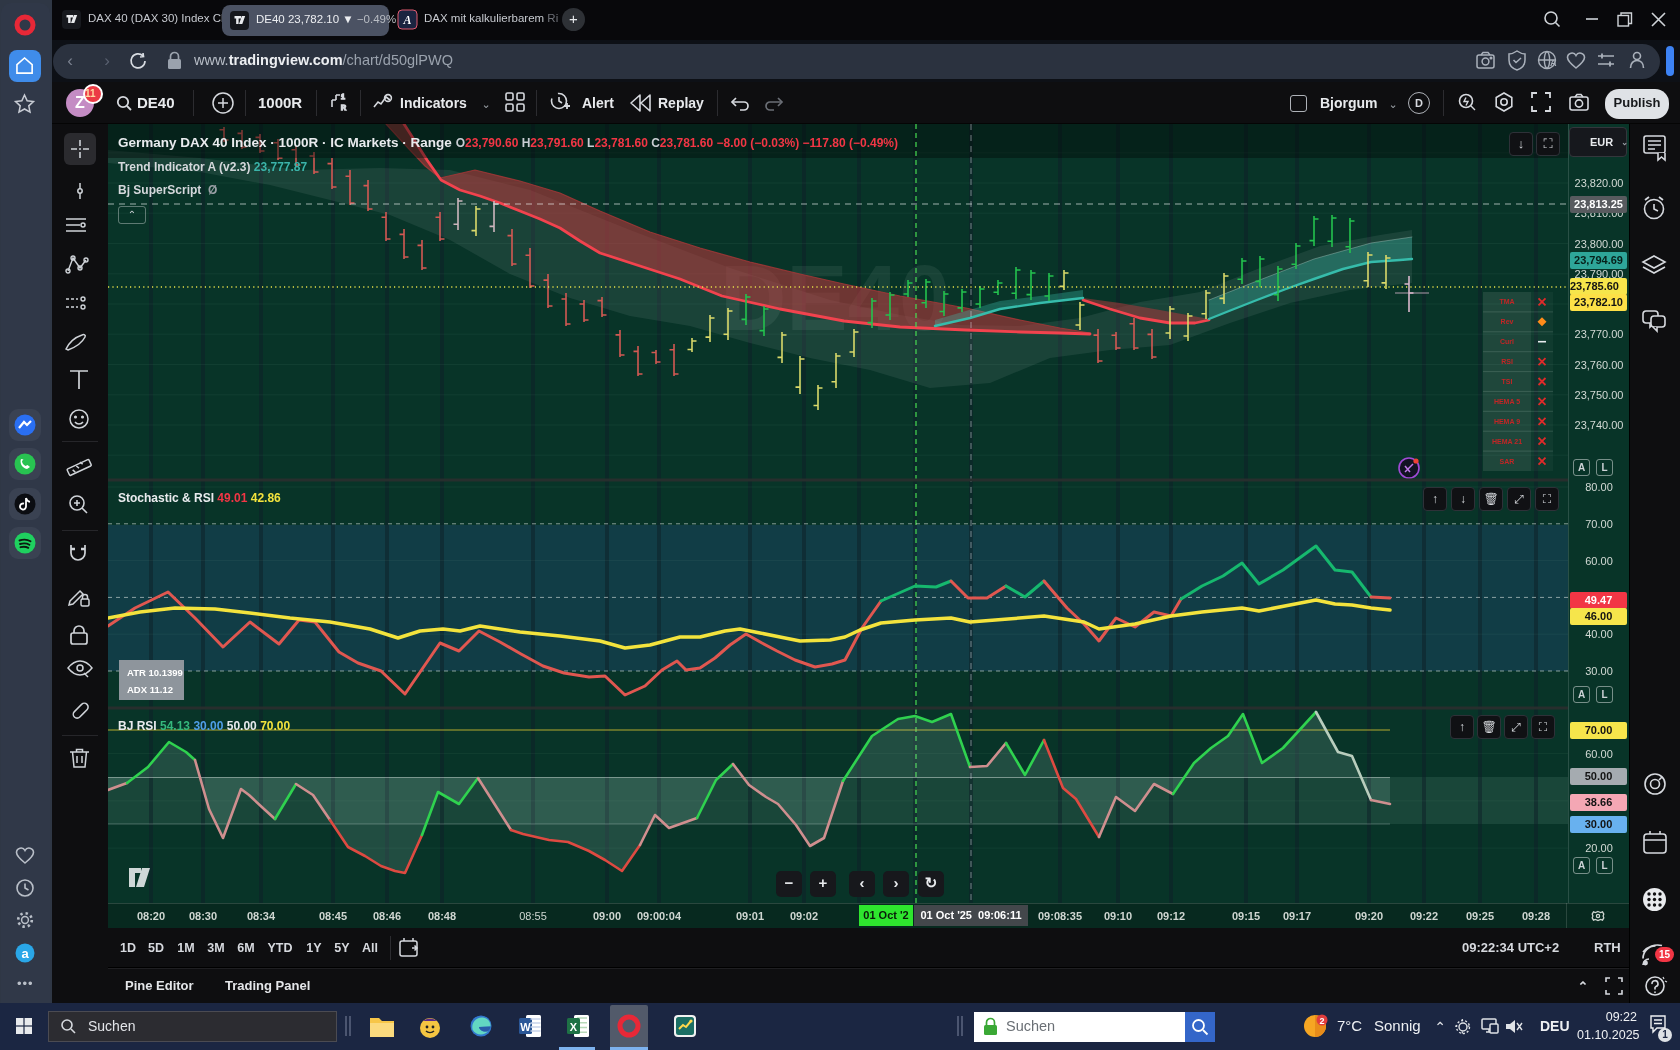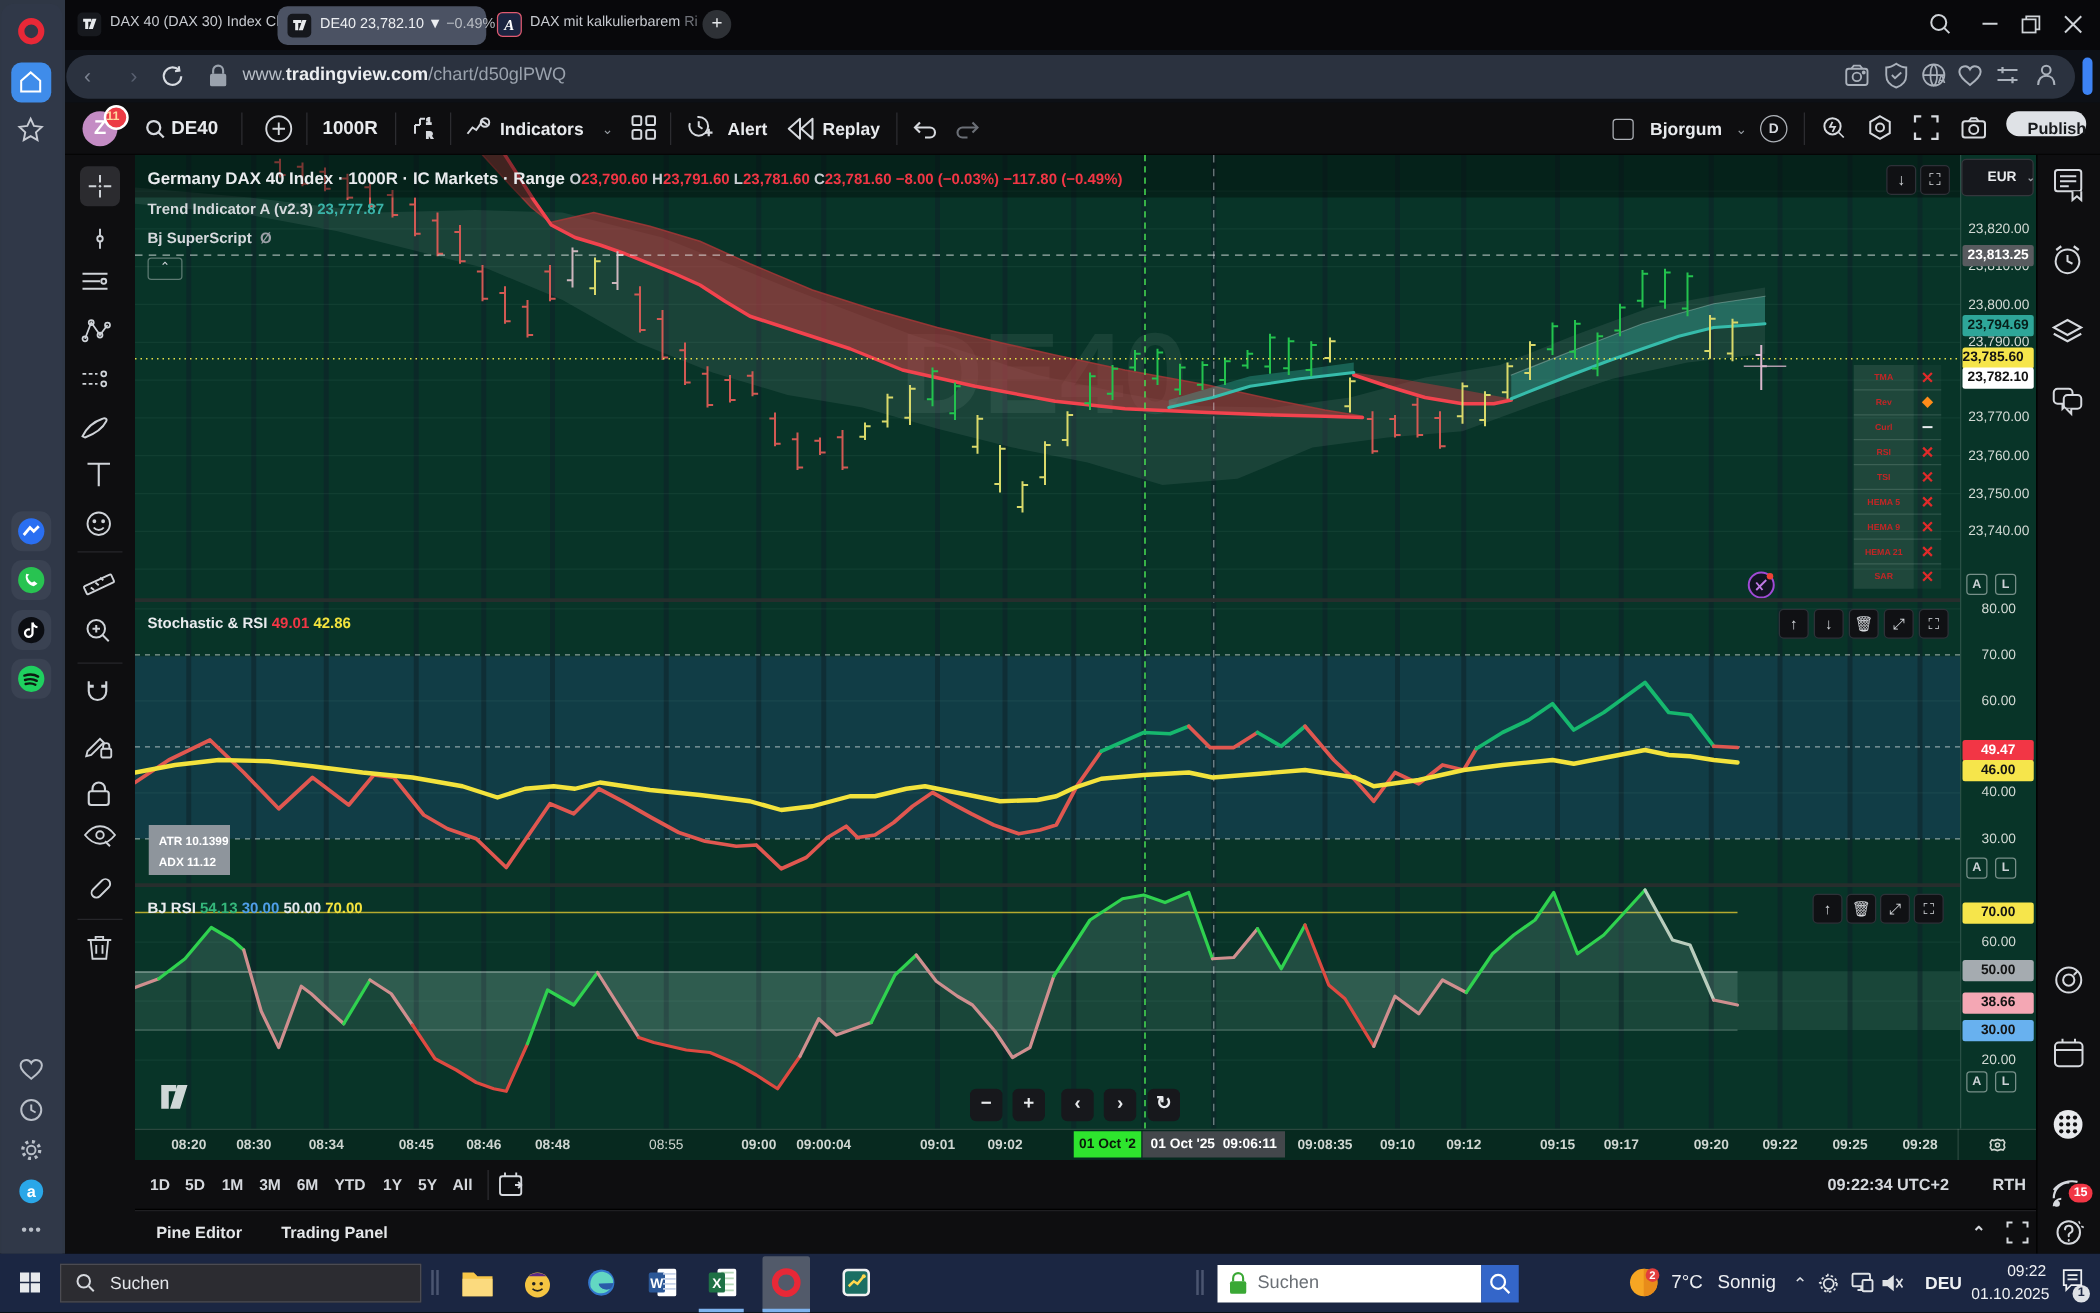--- a/index.html
+++ b/index.html
@@ -217,21 +217,21 @@
     <div class="abs" style="left:1599px;top:213.25px;transform:translate(-50%,-50%);font-size:11px;color:#d3dad5;font-weight:normal;white-space:nowrap">23,810.00</div>
     <div class="abs" style="left:1599px;top:243.5px;transform:translate(-50%,-50%);font-size:11px;color:#d3dad5;font-weight:normal;white-space:nowrap">23,800.00</div>
     <div class="abs" style="left:1599px;top:273.75px;transform:translate(-50%,-50%);font-size:11px;color:#d3dad5;font-weight:normal;white-space:nowrap">23,790.00</div>
     <div class="abs" style="left:1599px;top:334.25px;transform:translate(-50%,-50%);font-size:11px;color:#d3dad5;font-weight:normal;white-space:nowrap">23,770.00</div>
     <div class="abs" style="left:1599px;top:364.5px;transform:translate(-50%,-50%);font-size:11px;color:#d3dad5;font-weight:normal;white-space:nowrap">23,760.00</div>
     <div class="abs" style="left:1599px;top:394.75px;transform:translate(-50%,-50%);font-size:11px;color:#d3dad5;font-weight:normal;white-space:nowrap">23,750.00</div>
     <div class="abs" style="left:1599px;top:425.0px;transform:translate(-50%,-50%);font-size:11px;color:#d3dad5;font-weight:normal;white-space:nowrap">23,740.00</div>
     <div class="abs" style="left:1570px;top:196px;width:57px;height:17px;background:#585b5f;color:#ffffff;font-size:11px;font-weight:bold;text-align:center;line-height:17px;border-radius:2px">23,813.25</div>
     <div class="abs" style="left:1570px;top:252px;width:57px;height:17px;background:#2ea699;color:#06201a;font-size:11px;font-weight:bold;text-align:center;line-height:17px;border-radius:2px">23,794.69</div>
     <div class="abs" style="left:1570px;top:278px;width:57px;height:17px;background:#f6e54b;color:#131313;font-size:11px;font-weight:bold;text-align:left;line-height:17px;border-radius:2px">23,785.60</div>
-    <div class="abs" style="left:1570px;top:294px;width:57px;height:17px;background:#ffffff;color:#131313;font-size:11px;font-weight:bold;text-align:center;line-height:17px;border-radius:2px">23,782.10</div>
+    <div class="abs" style="left:1570px;top:294px;width:57px;height:17px;background:#fde047;color:#131313;font-size:11px;font-weight:bold;text-align:center;line-height:17px;border-radius:2px">23,782.10</div>
     <div class="abs" style="left:1599px;top:487.0px;transform:translate(-50%,-50%);font-size:11px;color:#d3dad5;font-weight:normal;white-space:nowrap">80.00</div>
     <div class="abs" style="left:1599px;top:523.8px;transform:translate(-50%,-50%);font-size:11px;color:#d3dad5;font-weight:normal;white-space:nowrap">70.00</div>
     <div class="abs" style="left:1599px;top:560.6px;transform:translate(-50%,-50%);font-size:11px;color:#d3dad5;font-weight:normal;white-space:nowrap">60.00</div>
     <div class="abs" style="left:1599px;top:634.2px;transform:translate(-50%,-50%);font-size:11px;color:#d3dad5;font-weight:normal;white-space:nowrap">40.00</div>
     <div class="abs" style="left:1599px;top:671.0px;transform:translate(-50%,-50%);font-size:11px;color:#d3dad5;font-weight:normal;white-space:nowrap">30.00</div>
     <div class="abs" style="left:1570px;top:592px;width:57px;height:17px;background:#f23645;color:#ffffff;font-size:11px;font-weight:bold;text-align:center;line-height:17px;border-radius:2px">49.47</div>
     <div class="abs" style="left:1570px;top:608px;width:57px;height:17px;background:#f6e54b;color:#131313;font-size:11px;font-weight:bold;text-align:center;line-height:17px;border-radius:2px">46.00</div>
     <div class="abs" style="left:1599px;top:753.625px;transform:translate(-50%,-50%);font-size:11px;color:#d3dad5;font-weight:normal;white-space:nowrap">60.00</div>
     <div class="abs" style="left:1599px;top:848.125px;transform:translate(-50%,-50%);font-size:11px;color:#d3dad5;font-weight:normal;white-space:nowrap">20.00</div>
     <div class="abs" style="left:1570px;top:722px;width:57px;height:17px;background:#f6e54b;color:#131313;font-size:11px;font-weight:bold;text-align:center;line-height:17px;border-radius:2px">70.00</div>
@@ -315,21 +315,21 @@
     <div class="abs" style="left:486px;top:104px;transform:translate(-50%,-50%);font-size:11px;color:#9aa0a6;font-weight:normal;white-space:nowrap">⌄</div>
     <div class="abs" style="left:536px;top:90px;width:1px;height:26px;background:#2c2c30"></div>
     <div class="abs" style="left:582px;top:95px;font-size:14px;color:#e8eaed;font-weight:bold;letter-spacing:0;white-space:nowrap">Alert</div>
     <div class="abs" style="left:658px;top:95px;font-size:14px;color:#e8eaed;font-weight:bold;letter-spacing:0;white-space:nowrap">Replay</div>
     <div class="abs" style="left:717px;top:90px;width:1px;height:26px;background:#2c2c30"></div>
     <div class="abs" style="left:1290px;top:95px;width:17px;height:17px;border:1.5px solid #aeb2b8;border-radius:3px"></div>
     <div class="abs" style="left:1320px;top:95px;font-size:14px;color:#e8eaed;font-weight:bold;letter-spacing:0;white-space:nowrap">Bjorgum</div>
     <div class="abs" style="left:1393px;top:104px;transform:translate(-50%,-50%);font-size:11px;color:#9aa0a6;font-weight:normal;white-space:nowrap">⌄</div>
     <div class="abs" style="left:1408px;top:92px;width:22px;height:22px;border:1.5px solid #aeb2b8;border-radius:50%;color:#d6d9de;font-size:11px;font-weight:bold;text-align:center;line-height:21px">D</div>
     <div class="abs" style="left:1443px;top:90px;width:1px;height:26px;background:#2c2c30"></div>
-    <div class="abs" style="left:1605px;top:89px;width:64px;height:20px;background:#dfe2e6;border-radius:14px;color:#17191c;font-size:13px;font-weight:bold;text-align:right;line-height:27px">Publish</div>
+    <div class="abs" style="left:1605px;top:89px;width:64px;height:30px;background:#dfe2e6;border-radius:14px;color:#17191c;font-size:13px;font-weight:bold;text-align:center;line-height:27px">Publish</div>
     <div class="abs" style="left:52px;top:124px;width:56px;height:879px;background:#0e0e10"></div>
     <div class="abs" style="left:62px;top:441px;width:36px;height:1px;background:#26262a"></div>
     <div class="abs" style="left:62px;top:530px;width:36px;height:1px;background:#26262a"></div>
     <div class="abs" style="left:62px;top:735px;width:36px;height:1px;background:#26262a"></div>
     <div class="abs" style="left:64px;top:133px;width:32px;height:32px;background:#2b2b2f;border-radius:6px"></div>
     <div class="abs" style="left:1629px;top:124px;width:51px;height:879px;background:#0e0e10;border-left:1px solid #000"></div>
     <div class="abs" style="left:1655px;top:947px;width:19px;height:15px;background:#f23645;border-radius:8px;color:#fff;font-size:10px;font-weight:bold;text-align:center;line-height:15px">15</div>
     <div class="abs" style="left:52px;top:0px;width:1628px;height:40px;background:#08080b"></div>
     <div class="abs" style="left:88px;top:12px;font-size:11.5px;color:#c6c9cf;font-weight:normal;letter-spacing:0;white-space:nowrap">DAX 40 (DAX 30) Index Ch</div>
     <div class="abs" style="left:222px;top:5px;width:167px;height:31px;background:#4b5263;border-radius:8px"></div>

